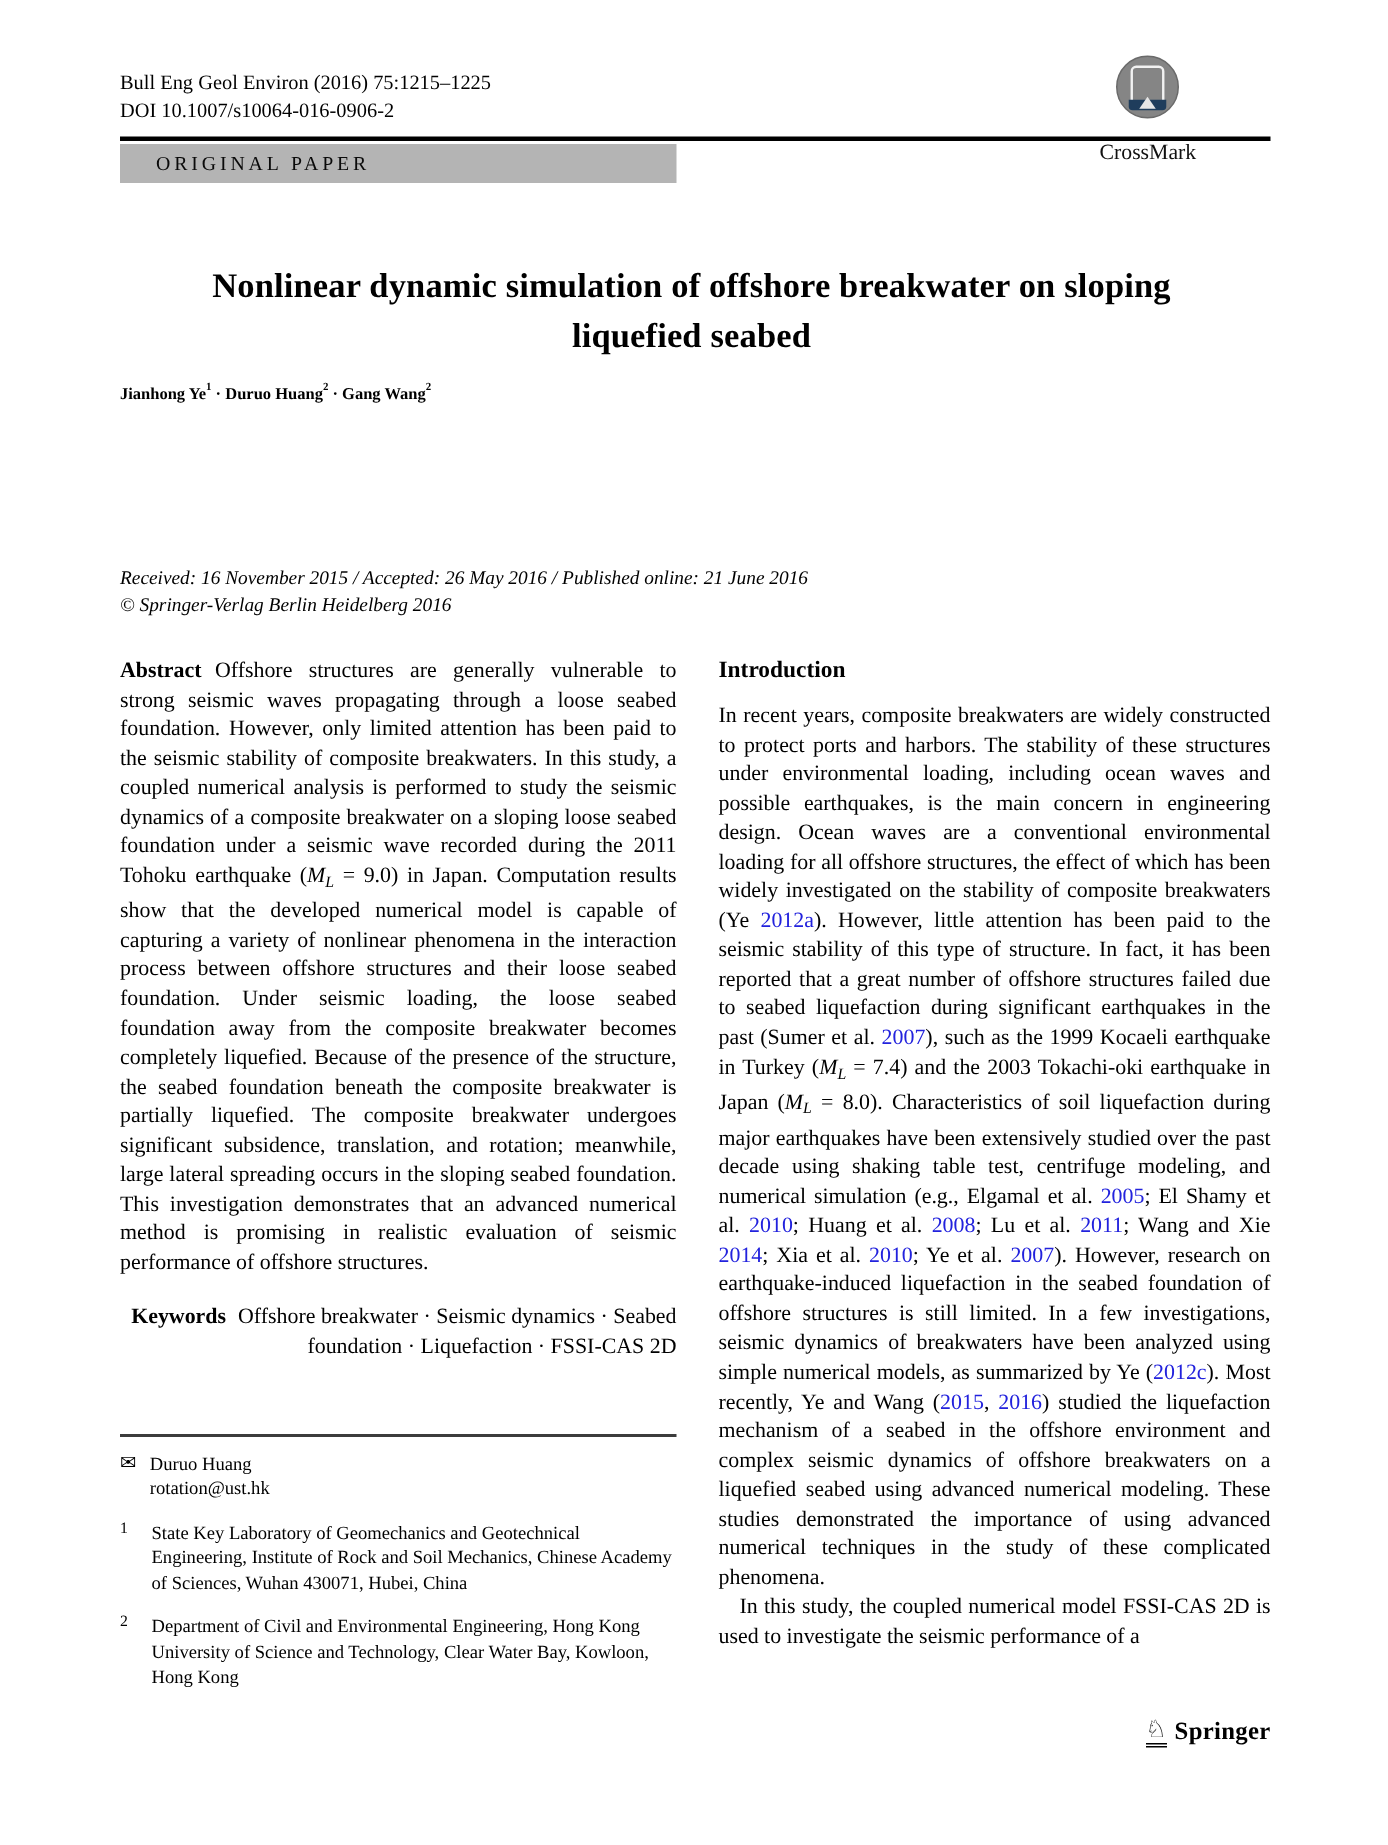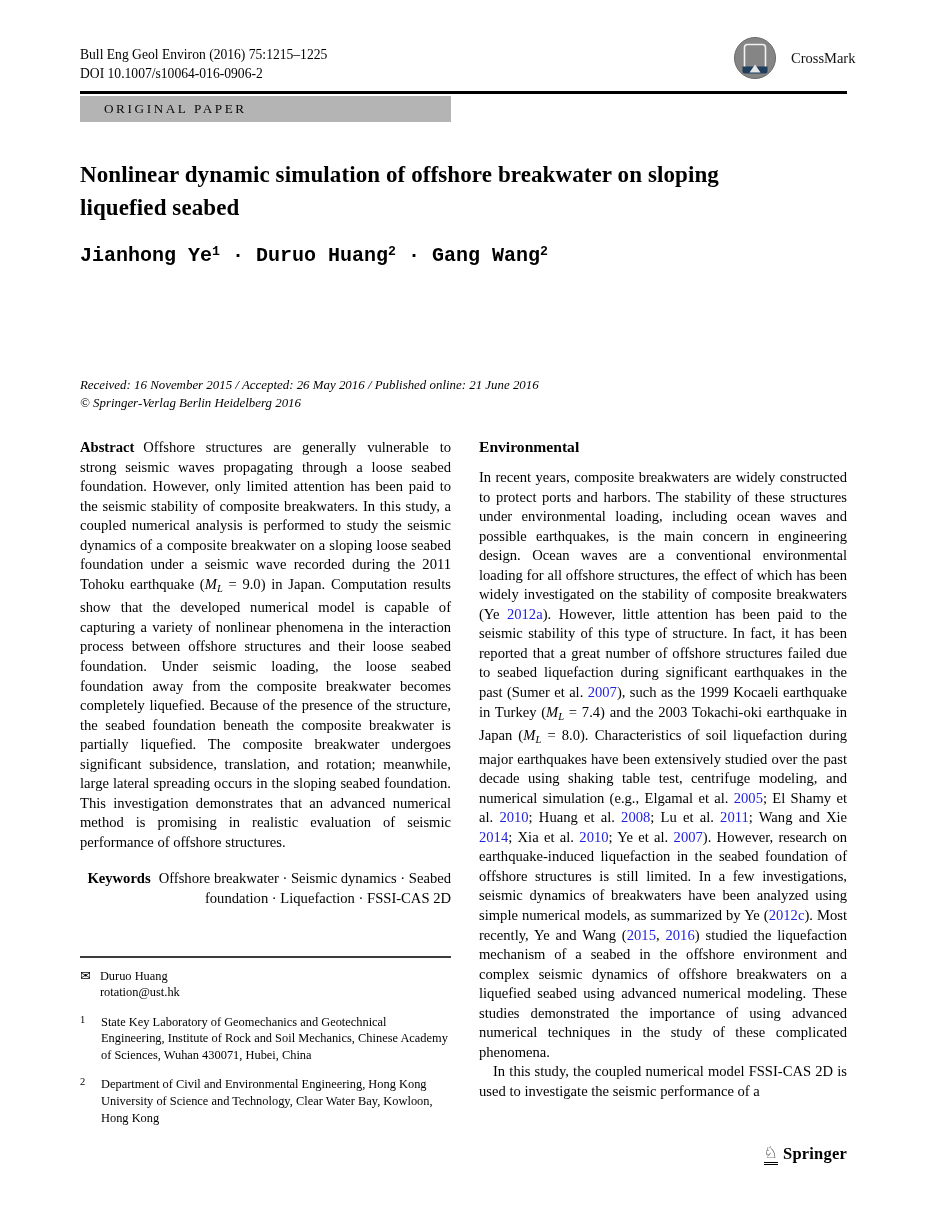--- a/index.html
+++ b/index.html
@@ -11,35 +11,35 @@
   body{
     width:925px;height:1230px;background:#ffffff;position:relative;
     font-family:"Liberation Serif","DejaVu Serif",serif;color:var(--ink);
     -webkit-font-smoothing:antialiased;
   }
   .page{position:absolute;inset:0;overflow:hidden;}
 
   
   .jref{position:absolute;left:80px;top:47px;font-size:13.6px;}
   .doi{position:absolute;left:80px;top:66px;font-size:13.6px;}
-  .crossmark{position:absolute;left:733px;top:36px;display:flex;align-items:center;gap:14px;cursor:pointer;}
+  .crossmark{position:absolute;left:733px;top:36px;display:flex;align-items:center;gap:14px;cursor:pointer;flex-direction:column;}
   .crossmark .cm-label{font-size:14.5px;color:#111;}
 
   .toprule{position:absolute;left:80px;top:91px;width:767px;height:3px;background:#000;}
   .typebox{
     position:absolute;left:80px;top:96px;width:371px;height:26px;background:var(--banner);
     display:flex;align-items:center;box-sizing:border-box;padding-left:24px;
     font-size:13.2px;letter-spacing:2.6px;color:#0a0a0a;
   }
 
   h1.title{
-    position:absolute;left:80px;top:158px;width:730px;margin:0;
-    font-size:23px;line-height:33px;font-weight:bold;letter-spacing:.1px;
+    position:absolute;left:80px;top:158px;width:730px;margin:16px;
+    font-size:23px;line-height:33px;font-weight:bold;letter-spacing:.1px;text-align:center;
   }
-  .authors{position:absolute;left:80px;top:244px;font-size:20px;font-weight:bold;font-family:Liberation Mono, monospace;}
+  .authors{position:absolute;left:80px;top:254px;font-size:11px;font-weight:bold;}
   .dates{position:absolute;left:80px;top:378px;font-size:12.9px;font-style:italic;}
   .copyright{position:absolute;left:80px;top:396px;font-size:12.9px;font-style:italic;}
 
   
   .cols{position:absolute;left:80px;top:438px;width:767px;height:740px;}
   .col-left{position:absolute;left:0;top:0;width:371px;height:100%;}
   .col-right{position:absolute;left:399px;top:0;width:368px;}
 
   p.body, .abstract{
     margin:0;text-align:justify;font-size:14.6px;line-height:19.55px;
@@ -124,21 +124,21 @@
           <span class="afftext">State Key Laboratory of Geomechanics and Geotechnical Engineering, Institute of Rock and Soil Mechanics, Chinese Academy of Sciences, Wuhan 430071, Hubei, China</span>
         </div>
         <div class="aff">
           <span class="affsup">2</span>
           <span class="afftext">Department of Civil and Environmental Engineering, Hong Kong University of Science and Technology, Clear Water Bay, Kowloon, Hong Kong</span>
         </div>
       </div>
     </div>
 
     <div class="col-right">
-      <h2 class="section">Environmental</h2>
+      <h2 class="section">Introduction</h2>
       <p class="body"><span>In recent years, composite breakwaters are widely constructed to protect ports and harbors. The stability of these structures under environmental loading, including ocean waves and possible earthquakes, is the main concern in engineering design. Ocean waves are a conventional environmental loading for all offshore structures, the effect of which has been widely investigated on the stability of composite breakwaters (Ye </span><span class="run-link">2012a</span><span>). However, little attention has been paid to the seismic stability of this type of structure. In fact, it has been reported that a great number of offshore structures failed due to seabed liquefaction during significant earthquakes in the past (Sumer et al. </span><span class="run-link">2007</span><span>), such as the 1999 Kocaeli earthquake in Turkey (</span><span class="run-i">M</span><span class="run-sub">L</span><span> = 7.4) and the 2003 Tokachi-oki earthquake in Japan (</span><span class="run-i">M</span><span class="run-sub">L</span><span> = 8.0). Characteristics of soil liquefaction during major earthquakes have been extensively studied over the past decade using shaking table test, centrifuge modeling, and numerical simulation (e.g., Elgamal et al. </span><span class="run-link">2005</span><span>; El Shamy et al. </span><span class="run-link">2010</span><span>; Huang et al. </span><span class="run-link">2008</span><span>; Lu et al. </span><span class="run-link">2011</span><span>; Wang and Xie </span><span class="run-link">2014</span><span>; Xia et al. </span><span class="run-link">2010</span><span>; Ye et al. </span><span class="run-link">2007</span><span>). However, research on earthquake-induced liquefaction in the seabed foundation of offshore structures is still limited. In a few investigations, seismic dynamics of breakwaters have been analyzed using simple numerical models, as summarized by Ye (</span><span class="run-link">2012c</span><span>). Most recently, Ye and Wang (</span><span class="run-link">2015</span><span>, </span><span class="run-link">2016</span><span>) studied the liquefaction mechanism of a seabed in the offshore environment and complex seismic dynamics of offshore breakwaters on a liquefied seabed using advanced numerical modeling. These studies demonstrated the importance of using advanced numerical techniques in the study of these complicated phenomena.</span></p>
       <p class="body p2">In this study, the coupled numerical model FSSI-CAS 2D is used to investigate the seismic performance of a</p>
     </div>
 
   </div>
 
   <div class="springer">
     <span class="inner">
       <span class="knight">♘</span>
       <span>Springer</span>

